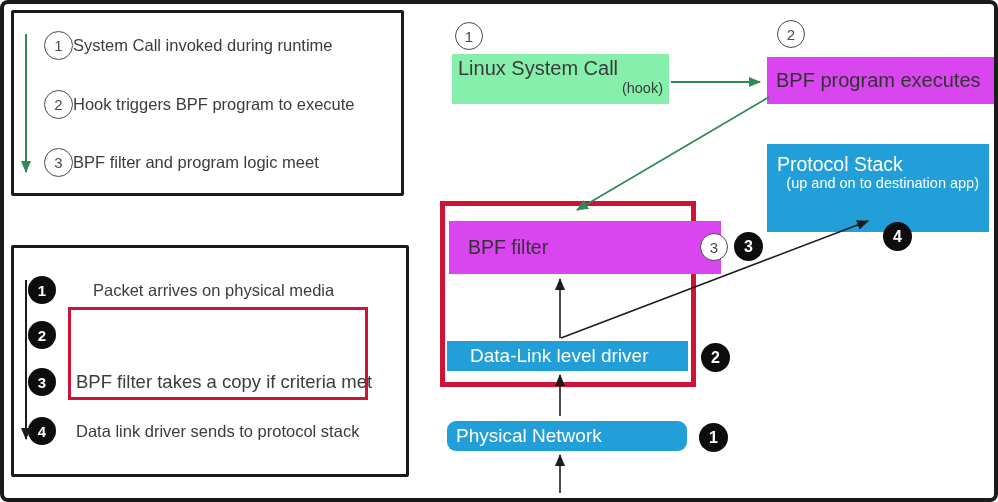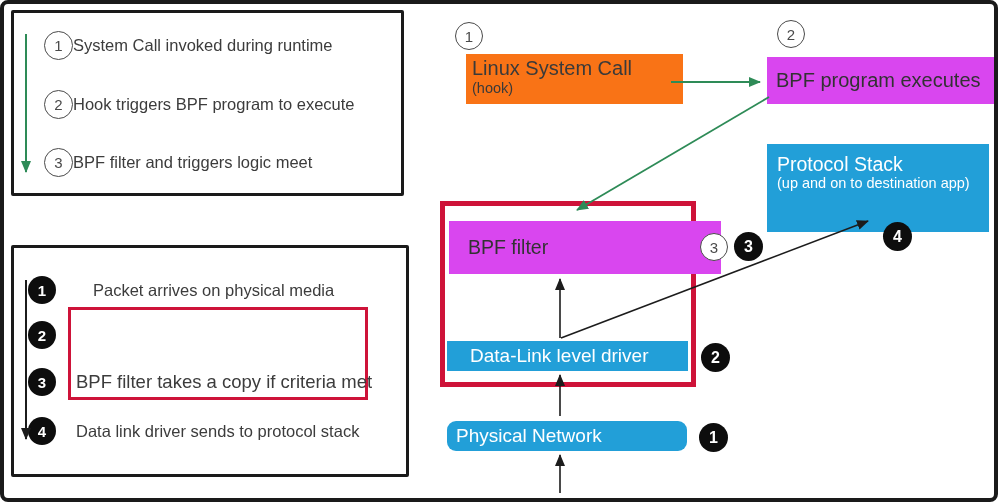--- a/index.html
+++ b/index.html
@@ -20,22 +20,22 @@
            box-sizing:border-box;flex:0 0 auto;}
   .ltext{color:#3c3c3c;font-size:16.5px;white-space:nowrap;}
   .ltext.big{font-size:18.5px;}
   .red-hl{position:absolute;left:54px;top:59px;width:300px;height:93px;border:3px solid #ce1339;
           box-sizing:border-box;z-index:5;}
   .legend-b .lrow{z-index:6;}
 
   
   .node{position:absolute;box-sizing:border-box;z-index:10;}
   .node .t1{font-size:20px;line-height:1.15;}
-  .node .t2{font-size:14.5px;line-height:1.2;}
-  .beige{background:#f97316;color:#3a3a3a;margin-left:14px;}
+  .node .t2{font-size:14.5px;line-height:1.2;text-align:right;}
+  .beige{background:#86efac;color:#3a3a3a;}
   .mint{background:#d946ef;color:#323232;}
   .blue{background:#229fd8;color:#fff;}
   .n-syscall{left:448px;top:50px;width:217px;height:50px;padding:3px 6px;}
   .n-exec{left:763px;top:53px;width:227px;height:47px;display:flex;align-items:center;padding-left:9px;}
   .n-proto{left:763px;top:140px;width:222px;height:88px;padding:9px 10px;}
   .n-filter{left:445px;top:217px;width:272px;height:53px;display:flex;align-items:center;padding-left:19px;font-size:19.5px;}
   .n-dlink{left:443px;top:337px;width:241px;height:30px;display:flex;align-items:center;padding-left:23px;font-size:19px;}
   .n-phys{left:443px;top:417px;width:240px;height:30px;display:flex;align-items:center;padding-left:9px;font-size:19px;border-radius:9px;}
   .red-rect{position:absolute;left:436px;top:197px;width:256px;height:186px;border:5px solid #ce1339;
             box-sizing:border-box;z-index:8;background:transparent;}
@@ -56,21 +56,21 @@
     <div class="lrow" style="left:30px;top:17px;">
       <span class="ocircle">1</span>
       <span class="ltext">System Call invoked during runtime</span>
     </div>
     <div class="lrow" style="left:30px;top:76px;">
       <span class="ocircle">2</span>
       <span class="ltext">Hook triggers BPF program to execute</span>
     </div>
     <div class="lrow" style="left:30px;top:134px;">
       <span class="ocircle">3</span>
-      <span class="ltext">BPF filter and triggers logic meet</span>
+      <span class="ltext">BPF filter and program logic meet</span>
     </div>
   </div>
 
   <div class="legend legend-b">
     <div class="red-hl"></div>
     <div class="lrow" style="left:14px;top:27px;">
       <span class="bcircle">1</span>
       <span class="ltext" style="margin-left:37px;">Packet arrives on physical media</span>
     </div>
     <div class="lrow" style="left:14px;top:72px;">

